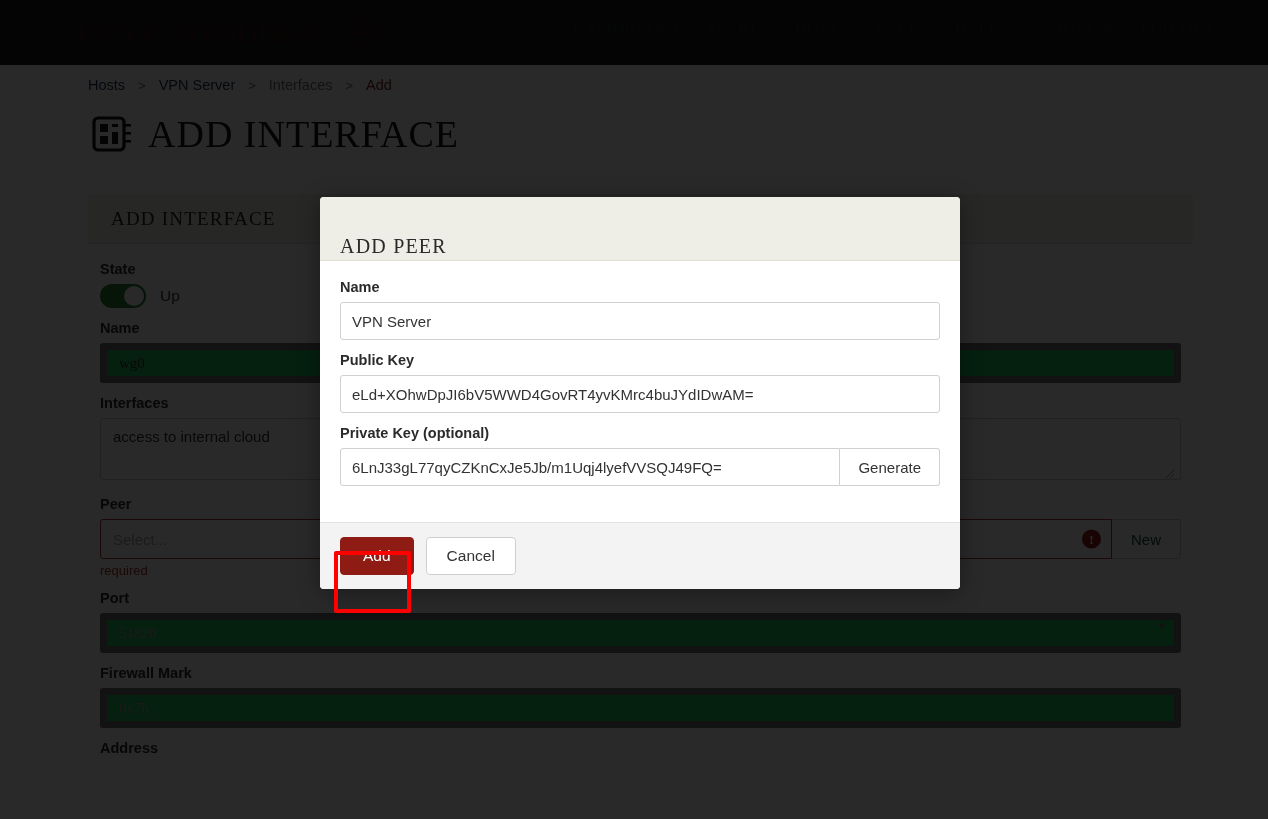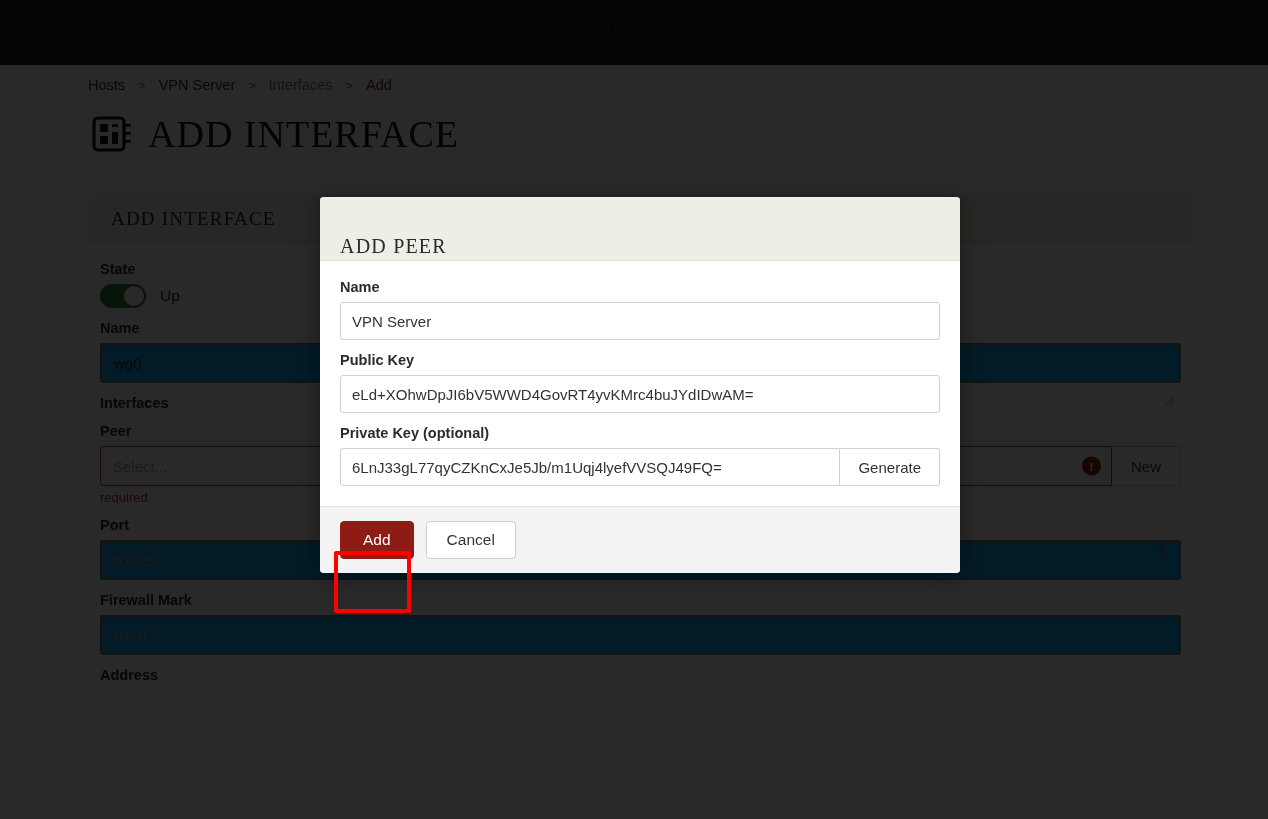--- a/index.html
+++ b/index.html
@@ -84,24 +84,24 @@
     font-size: 19px; letter-spacing: 1.2px; color: #2a2a2a;
   }
   .card-body { padding: 17px 12px 0 12px; }
 
   .field { padding: 0 0 0 0; margin-bottom: 12px; }
   .flabel {
     display: block; font-size: 14.5px; font-weight: bold;
     color: #2b2b2b; margin-bottom: 7px;
   }
   .finput {
-    width: 100%; height: 40px; background: #0ea5e9;
-    border: 2px solid #737373; border-radius: 3px;
+    width: 100%; height: 40px; background: #22c55e;
+    border: 7px solid #737373; border-radius: 3px;
     font-size: 15px; color: #333; padding: 0 12px;
-    font-family: Liberation Sans, sans-serif;
+    font-family: Liberation Serif, serif;
   }
   .finput::placeholder { color: #a6a6a6; }
   .ftextarea {
     width: 100%; height: 62px; background: #fff;
     border: 1px solid #cfcfcf; border-radius: 3px;
     font-size: 15px; color: #333; padding: 9px 12px;
     font-family: "Liberation Sans", sans-serif; resize: none;
   }
   .resize-grip {
     position: absolute; right: 6px; bottom: 5px;
@@ -163,21 +163,21 @@
   .modal-header {
     height: 64px; background: #eeeee6;
     border-bottom: 1px solid #e0e0d8;
     display: flex; align-items: center; padding-left: 20px;
   }
   .modal-header .h {
     font-family: "Liberation Serif", serif;
     font-size: 20px; letter-spacing: 1.2px; color: #2a2a2a; margin-top: 36px;
   }
   .modal-body { padding: 18px 20px 16px 20px; background: #fff; }
-  .modal-body .field:last-child { margin-bottom: 4px; }
+  .modal-body .field:last-child { margin-bottom: 20px; }
   .mlabel {
     display: block; font-size: 14.5px; font-weight: bold;
     color: #2b2b2b; margin-bottom: 7px;
   }
   .minput {
     width: 100%; height: 38px; background: #fff;
     border: 1px solid #d0d0d0; border-radius: 3px;
     font-size: 15px; color: #333; padding: 0 11px;
     font-family: "Liberation Sans", sans-serif;
   }
@@ -287,20 +287,21 @@
         </div>
       </div>
 
       <div class="field">
         <label class="flabel">Name</label>
         <input class="finput" type="text" value="wg0" style="">
       </div>
 
       <div class="field" style="position:relative;">
         <label class="flabel">Interfaces</label>
+        <textarea class="ftextarea" style="">access to internal cloud</textarea>
         <svg class="resize-grip" viewBox="0 0 12 12">
           <g stroke="#9a9a9a" stroke-width="1">
             <line x1="11" y1="3" x2="3" y2="11"></line>
             <line x1="11" y1="7" x2="7" y2="11"></line>
             <line x1="11" y1="11" x2="11" y2="11"></line>
           </g>
         </svg>
       </div>
 
       <div class="field">

